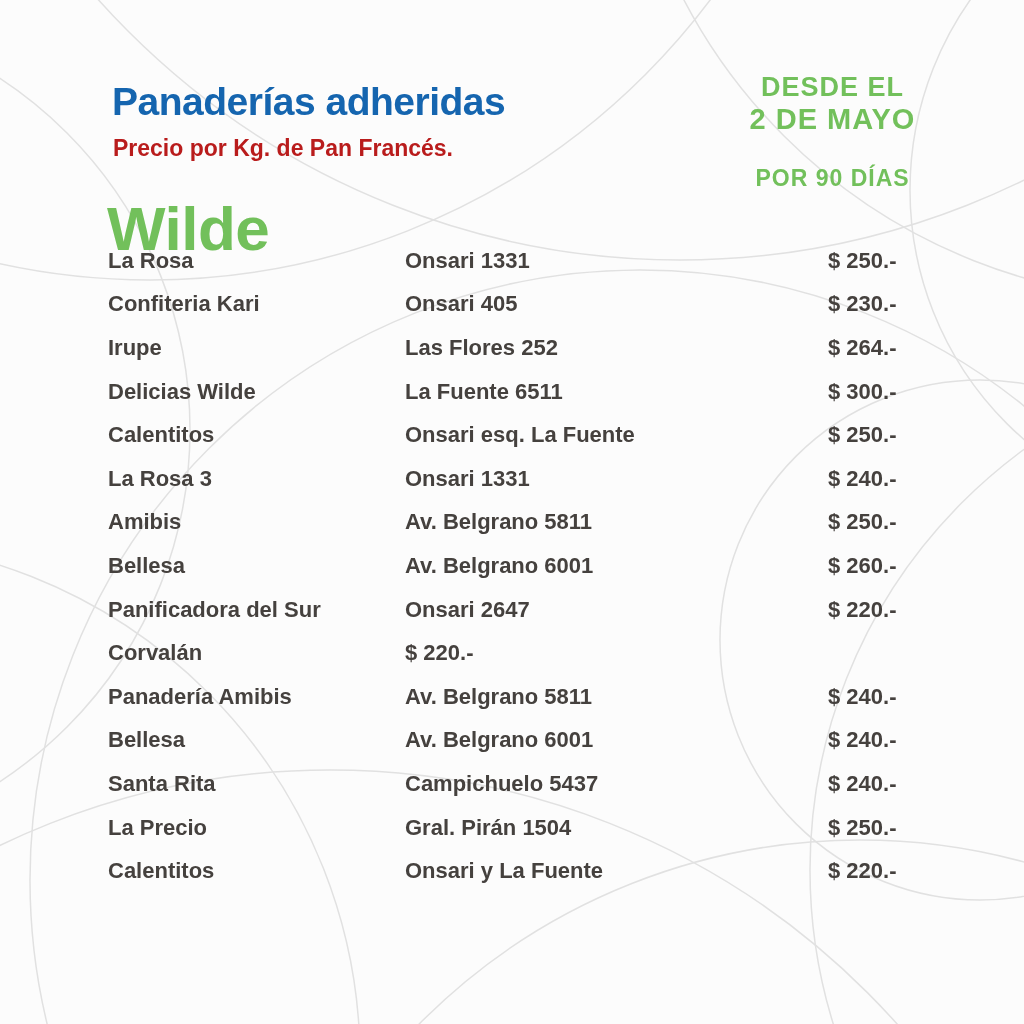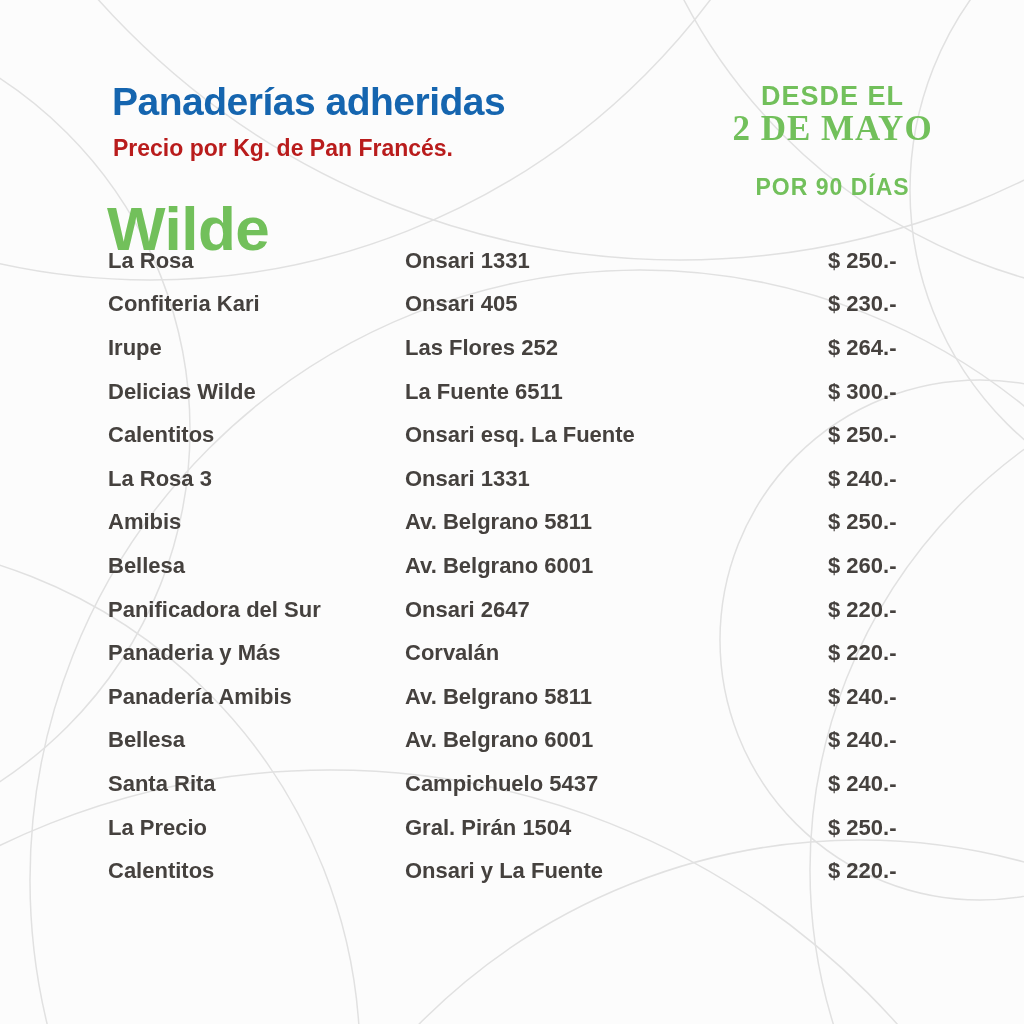--- a/index.html
+++ b/index.html
@@ -34,28 +34,28 @@
   .page-subtitle {
     position: absolute;
     left: 113px; top: 135px;
     font-size: 23px;
     font-weight: 700;
     color: #b91c1c;
   }
 
   .promo {
     position: absolute;
-    left: 730px; top: 81px;
+    left: 730px; top: 72px;
     width: 205px;
     text-align: center;
     font-weight: 700;
     color: #72c05b;
   }
   .promo-line-1 { font-size: 27px; line-height: 31px; letter-spacing: 1px; }
-  .promo-line-2 { font-size: 35px; line-height: 33px; letter-spacing: 1px; font-family: Liberation Serif, serif; }
+  .promo-line-2 { font-size: 29px; line-height: 33px; letter-spacing: 1px; }
   .promo-line-3 { font-size: 23px; line-height: 28px; letter-spacing: 1px; margin-top: 28px; }
 
   .section-title {
     position: absolute;
     left: 107px; top: 193px;
     font-size: 62px;
     font-weight: 700;
     letter-spacing: -0.5px;
     color: #72c05b;
   }
@@ -155,21 +155,20 @@
         <span>Bellesa</span>
         <span>Av. Belgrano 6001</span>
         <span>$ 260.-</span>
       </div>
       <div class="table-row">
         <span>Panificadora del Sur</span>
         <span>Onsari 2647</span>
         <span>$ 220.-</span>
       </div>
       <div class="table-row">
-        <span>Panaderia y Más</span>
         <span>Corvalán</span>
         <span>$ 220.-</span>
       </div>
       <div class="table-row">
         <span>Panadería Amibis</span>
         <span>Av. Belgrano 5811</span>
         <span>$ 240.-</span>
       </div>
       <div class="table-row">
         <span>Bellesa</span>

